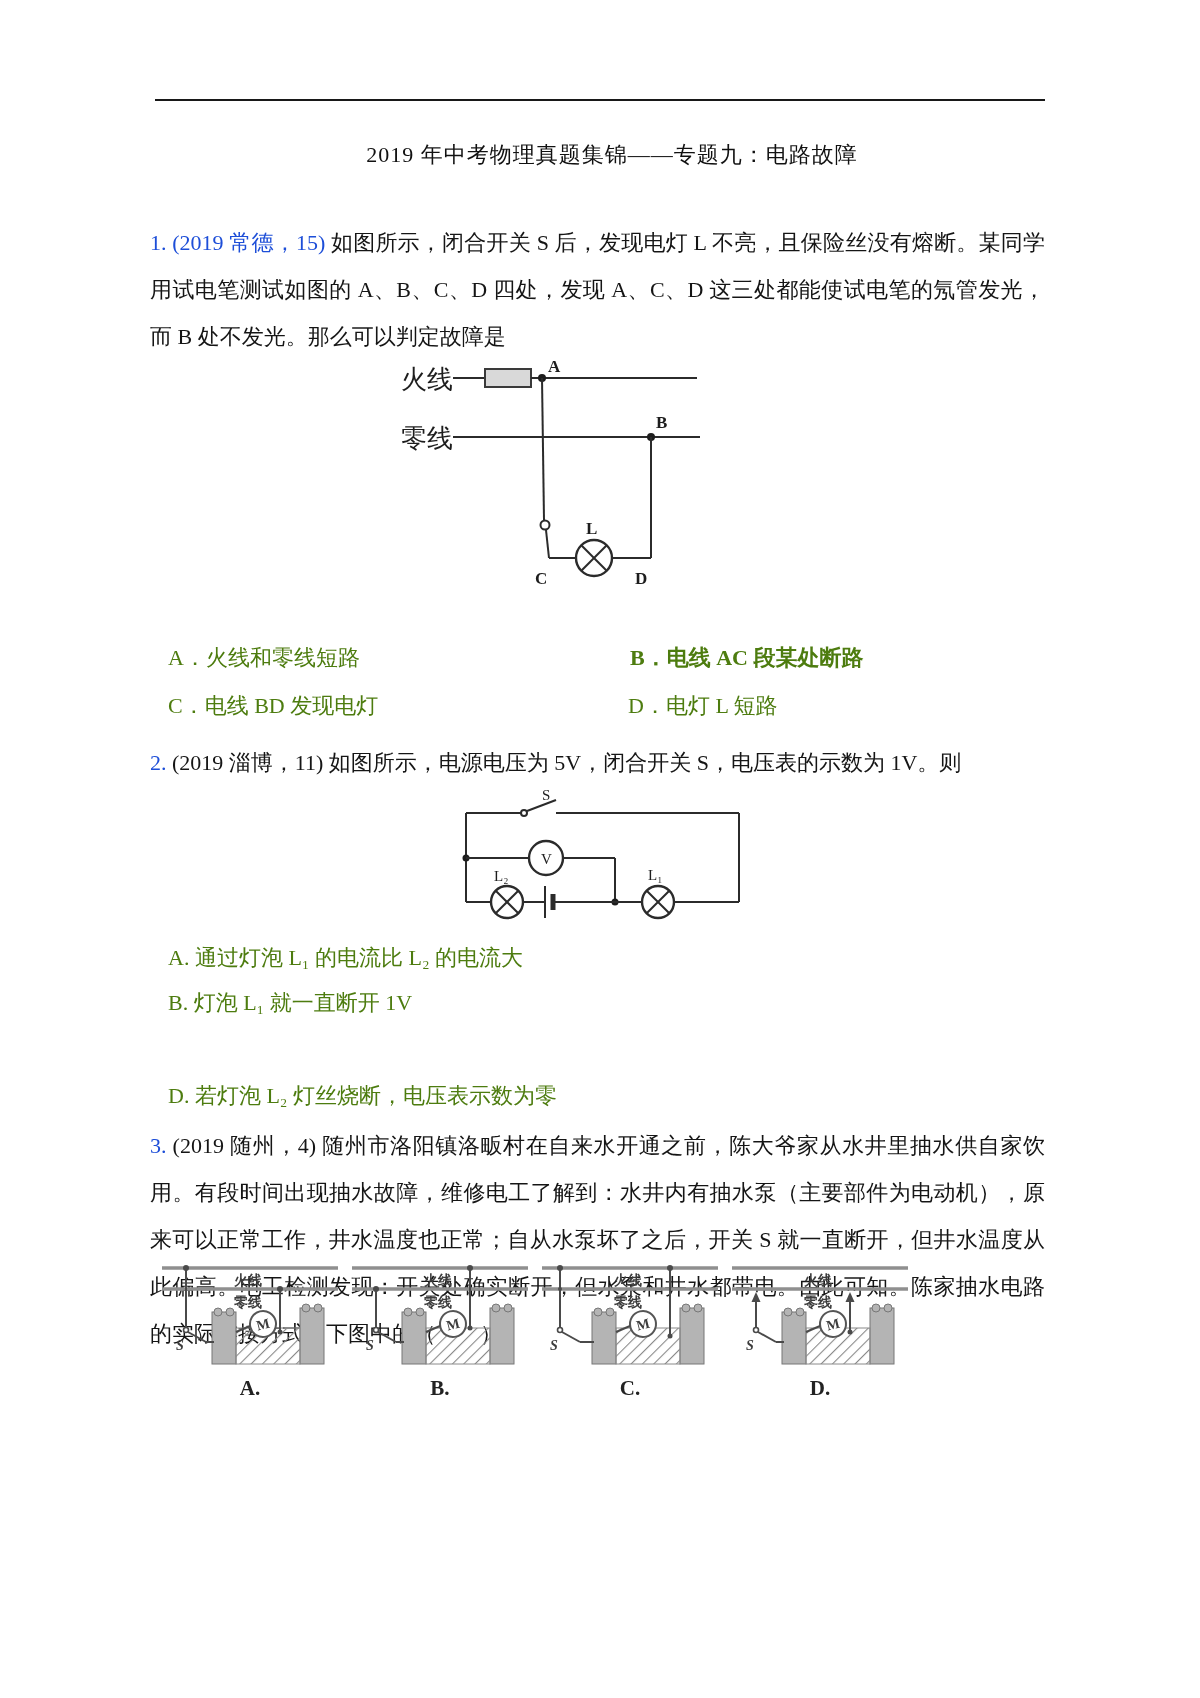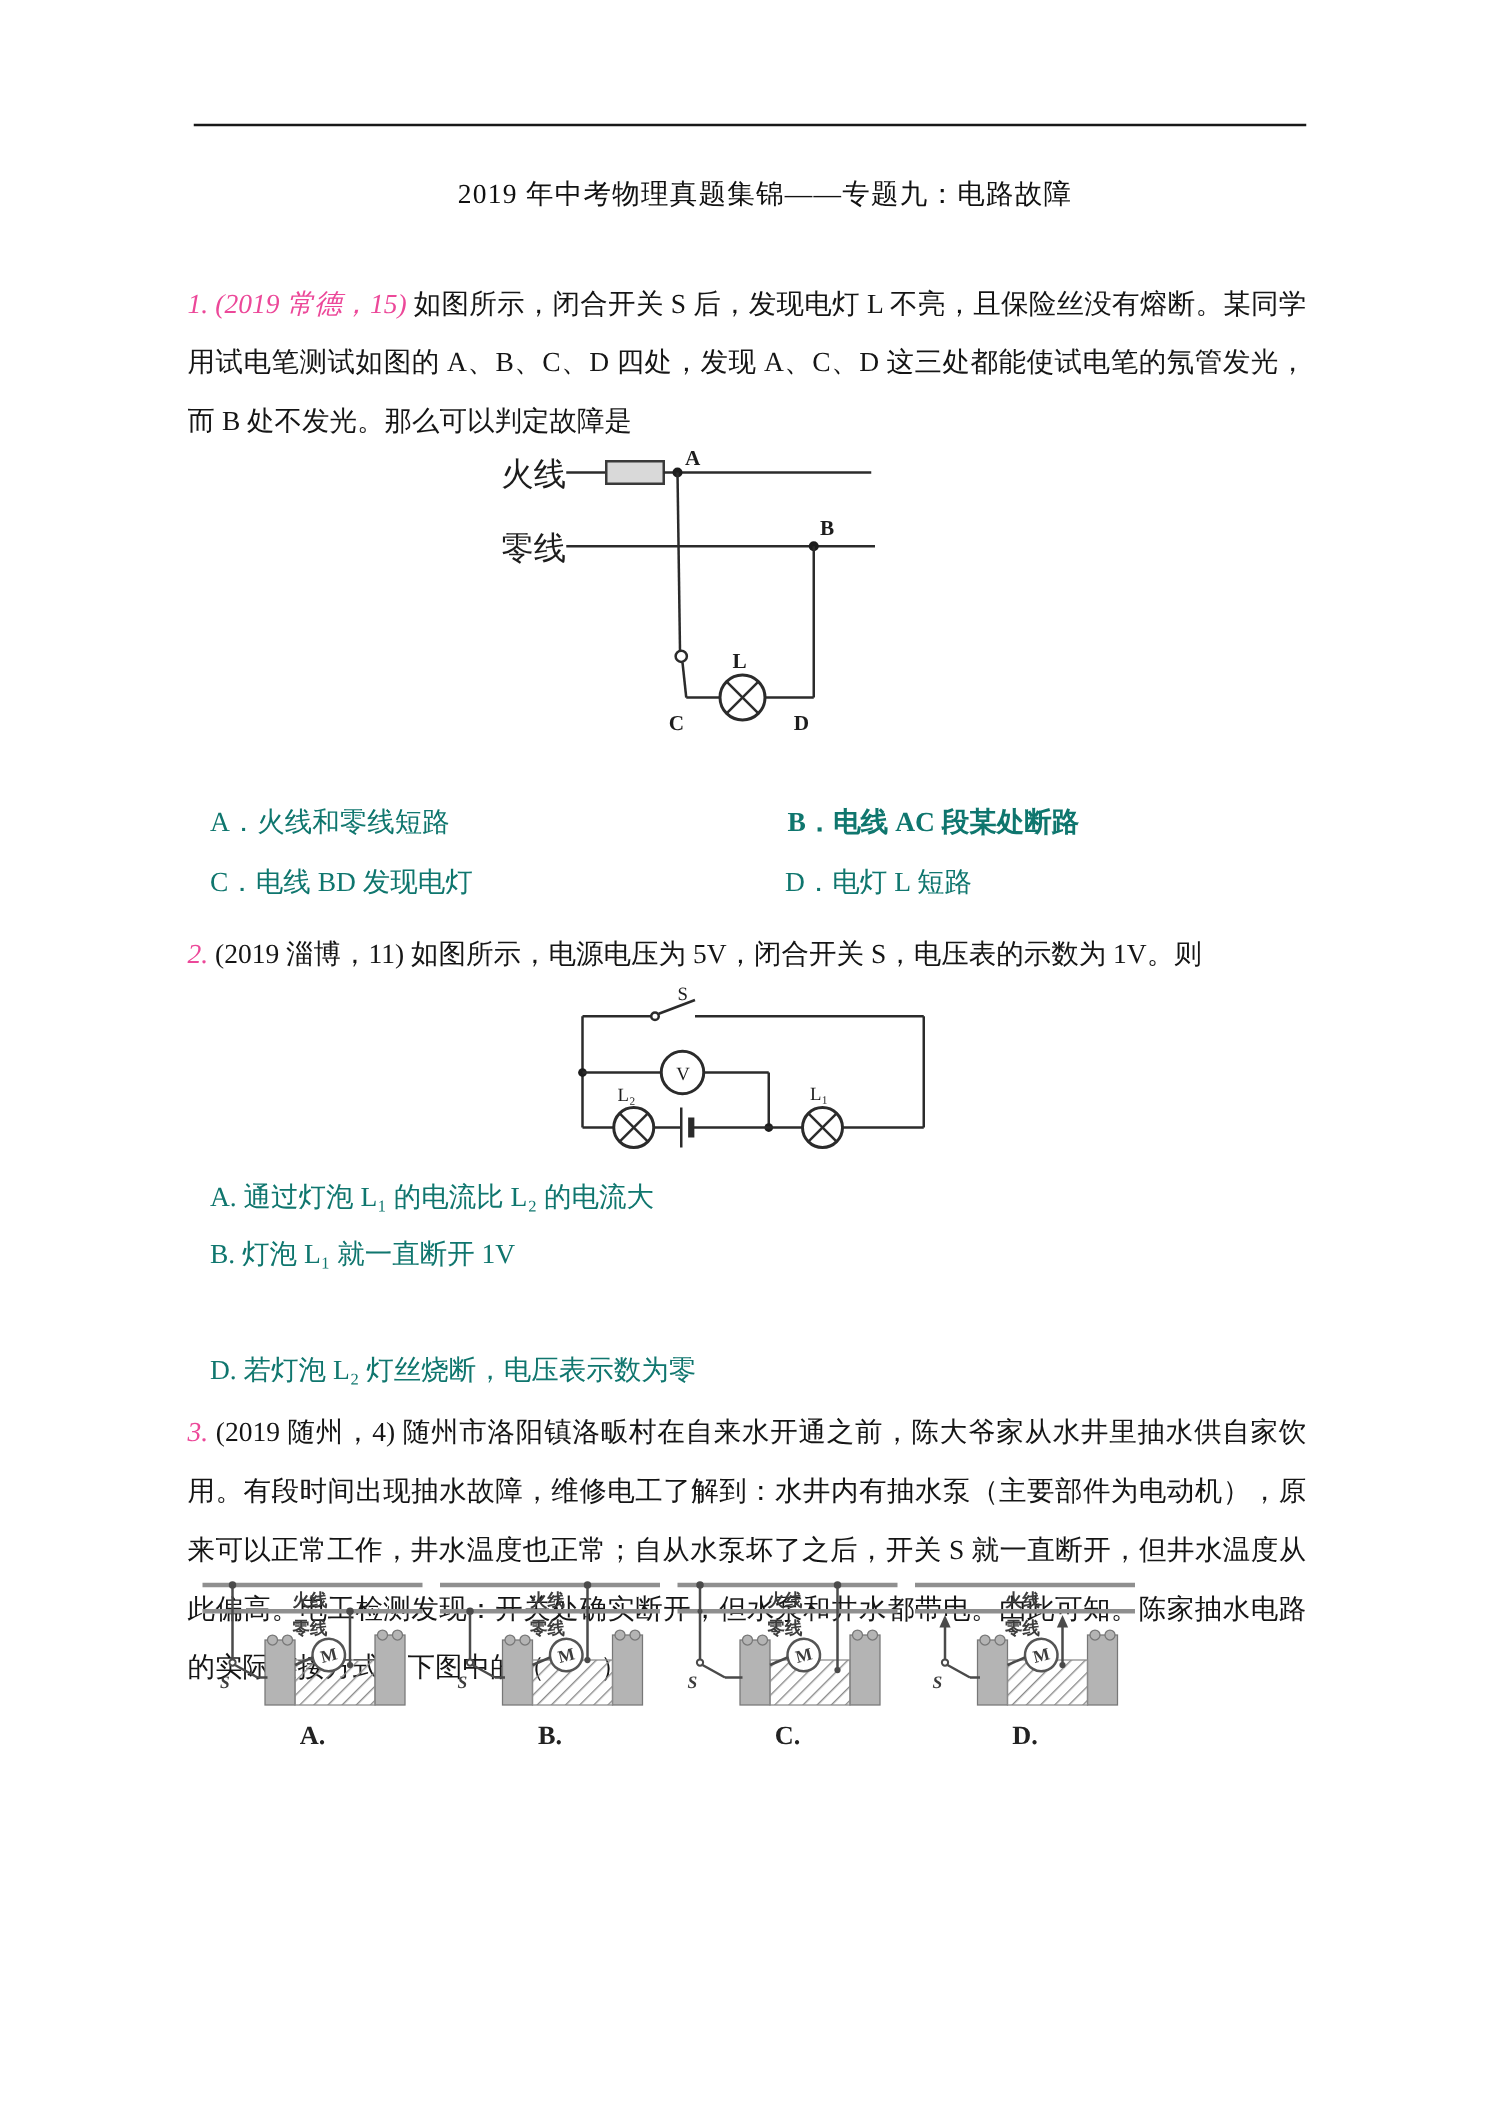--- a/index.html
+++ b/index.html
@@ -10,22 +10,22 @@
   }
   .rule{position:absolute;left:155px;top:99px;width:890px;height:2px;background:#181818;}
   .title{
     position:absolute;left:12px;top:140px;width:1200px;text-align:center;
     font-size:22px;letter-spacing:1px;color:#111;
   }
   .para{
     position:absolute;left:150px;width:895px;margin:0;
     font-size:22px;line-height:47px;text-align:justify;color:#151515;
   }
-  .blue{color:#ec4899;font-style:italic;}
-  .opt{position:absolute;font-size:22px;color:#0f766e;white-space:nowrap;}
+  .blue{color:#1d4ed8;}
+  .opt{position:absolute;font-size:22px;color:#4d7c0f;white-space:nowrap;}
   .dlabel{
     position:absolute;width:180px;text-align:center;top:1376px;
     font-size:21px;font-weight:bold;color:#222;
   }
   svg{position:absolute;overflow:visible;}
   svg text{font-family:"Liberation Serif","DejaVu Serif",serif;fill:#1d1d1d;}
   .cjk-label{font-size:26px;}
   .node-label{font-size:17px;font-weight:bold;}
   .small-label{font-size:15px;}
   .wire{stroke:#2b2b2b;stroke-width:2;fill:none;}

